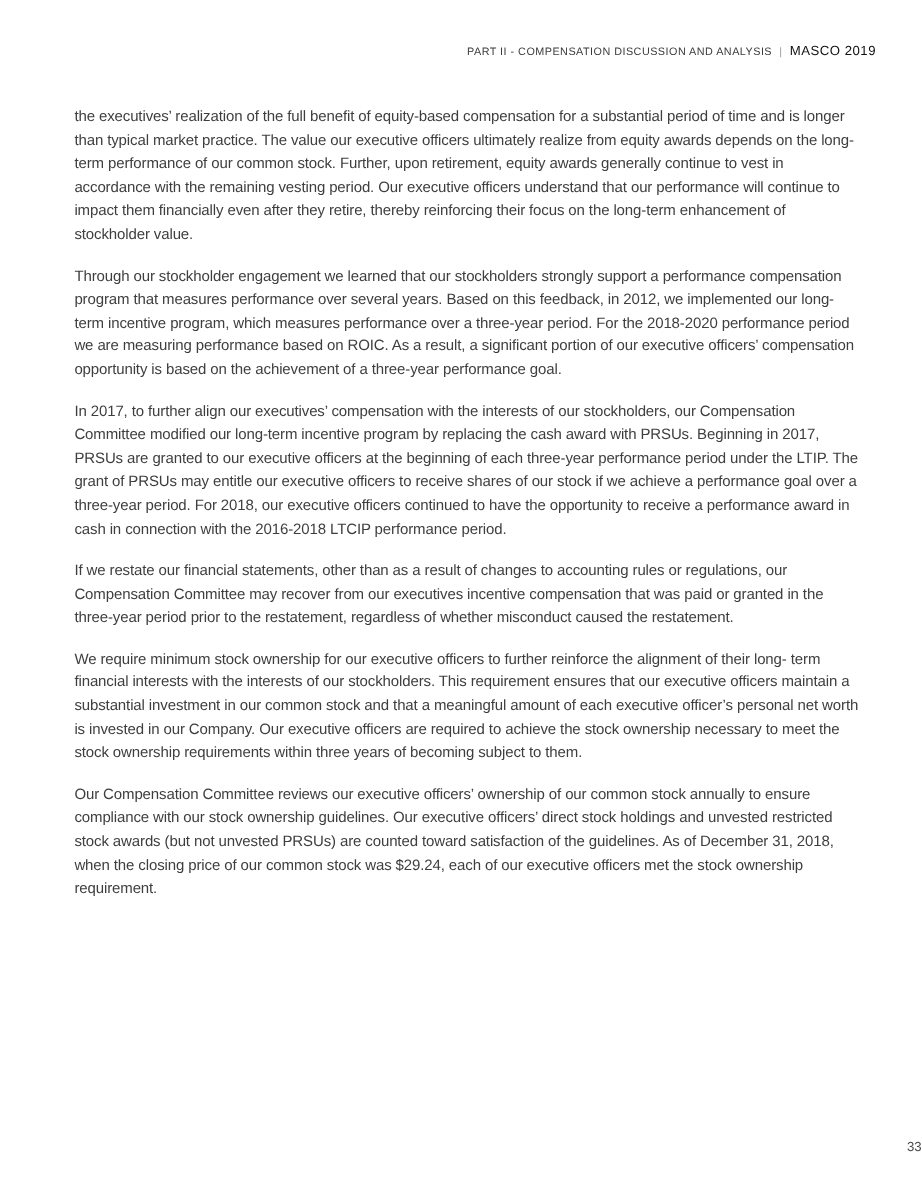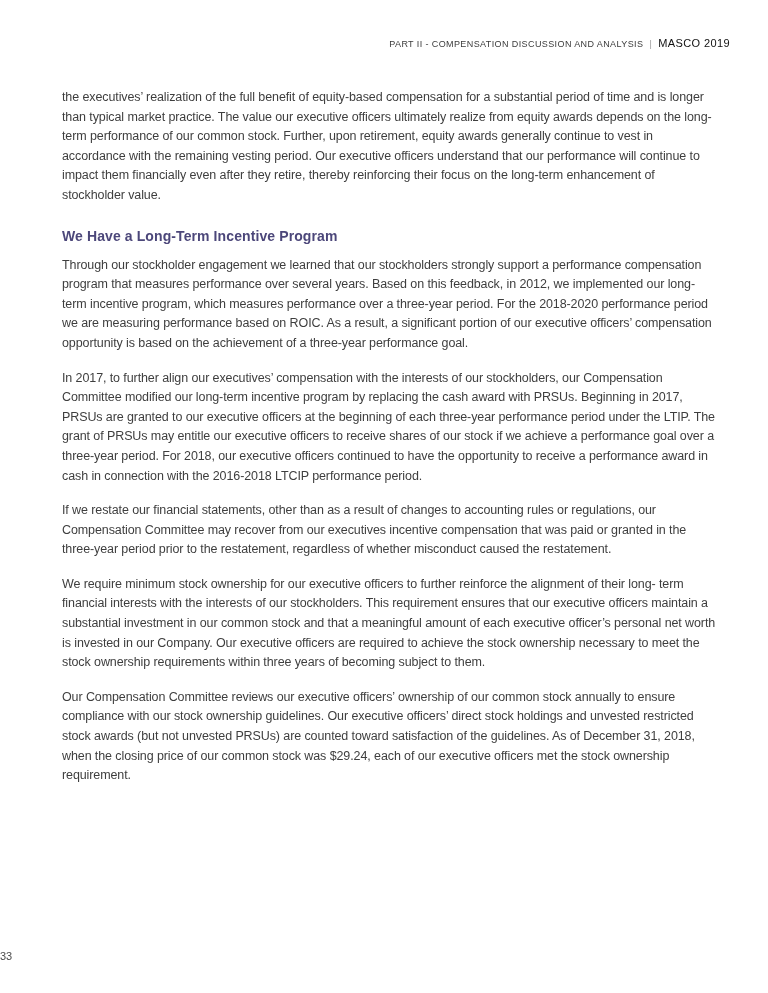--- a/index.html
+++ b/index.html
@@ -58,38 +58,37 @@
     font-size: 14px;
     font-weight: 700;
     color: #4c477a;
     letter-spacing: 0.1px;
   }
   .page-footer {
     position: absolute;
     bottom: 31px;
     left: 0;
     width: 100%;
-    text-align: left;
+    text-align: right;
     font-size: 11px;
     color: #4a4a4a;
   }
 </style>
 </head>
 <body>
 
 <div class="page">
 
   <header class="page-header">
     <span>PART II - COMPENSATION DISCUSSION AND ANALYSIS</span><span class="sep">|</span><span class="brand">MASCO 2019</span>
   </header>
 
   <main class="content">
     <p>the executives’ realization of the full benefit of equity-based compensation for a substantial period of time and is longer than typical market practice. The value our executive officers ultimately realize from equity awards depends on the long-term performance of our common stock. Further, upon retirement, equity awards generally continue to vest in accordance with the remaining vesting period. Our executive officers understand that our performance will continue to impact them financially even after they retire, thereby reinforcing their focus on the long-term enhancement of stockholder value.</p>
 
-    <h2>We Have a Long-Term Incentive Program</h2>
     <p>Through our stockholder engagement we learned that our stockholders strongly support a performance compensation program that measures performance over several years. Based on this feedback, in 2012, we implemented our long-term incentive program, which measures performance over a three-year period. For the 2018-2020 performance period we are measuring performance based on ROIC. As a result, a significant portion of our executive officers’ compensation opportunity is based on the achievement of a three-year performance goal.</p>
     <p>In 2017, to further align our executives’ compensation with the interests of our stockholders, our Compensation Committee modified our long-term incentive program by replacing the cash award with PRSUs. Beginning in 2017, PRSUs are granted to our executive officers at the beginning of each three-year performance period under the LTIP. The grant of PRSUs may entitle our executive officers to receive shares of our stock if we achieve a performance goal over a three-year period. For 2018, our executive officers continued to have the opportunity to receive a performance award in cash in connection with the 2016-2018 LTCIP performance period.</p>
 
     <p>If we restate our financial statements, other than as a result of changes to accounting rules or regulations, our Compensation Committee may recover from our executives incentive compensation that was paid or granted in the three-year period prior to the restatement, regardless of whether misconduct caused the restatement.</p>
 
     <p>We require minimum stock ownership for our executive officers to further reinforce the alignment of their long- term financial interests with the interests of our stockholders. This requirement ensures that our executive officers maintain a substantial investment in our common stock and that a meaningful amount of each executive officer’s personal net worth is invested in our Company. Our executive officers are required to achieve the stock ownership necessary to meet the stock ownership requirements within three years of becoming subject to them.</p>
     <p>Our Compensation Committee reviews our executive officers’ ownership of our common stock annually to ensure compliance with our stock ownership guidelines. Our executive officers’ direct stock holdings and unvested restricted stock awards (but not unvested PRSUs) are counted toward satisfaction of the guidelines. As of December 31, 2018, when the closing price of our common stock was $29.24, each of our executive officers met the stock ownership requirement.</p>
   </main>
 
   <footer class="page-footer">

